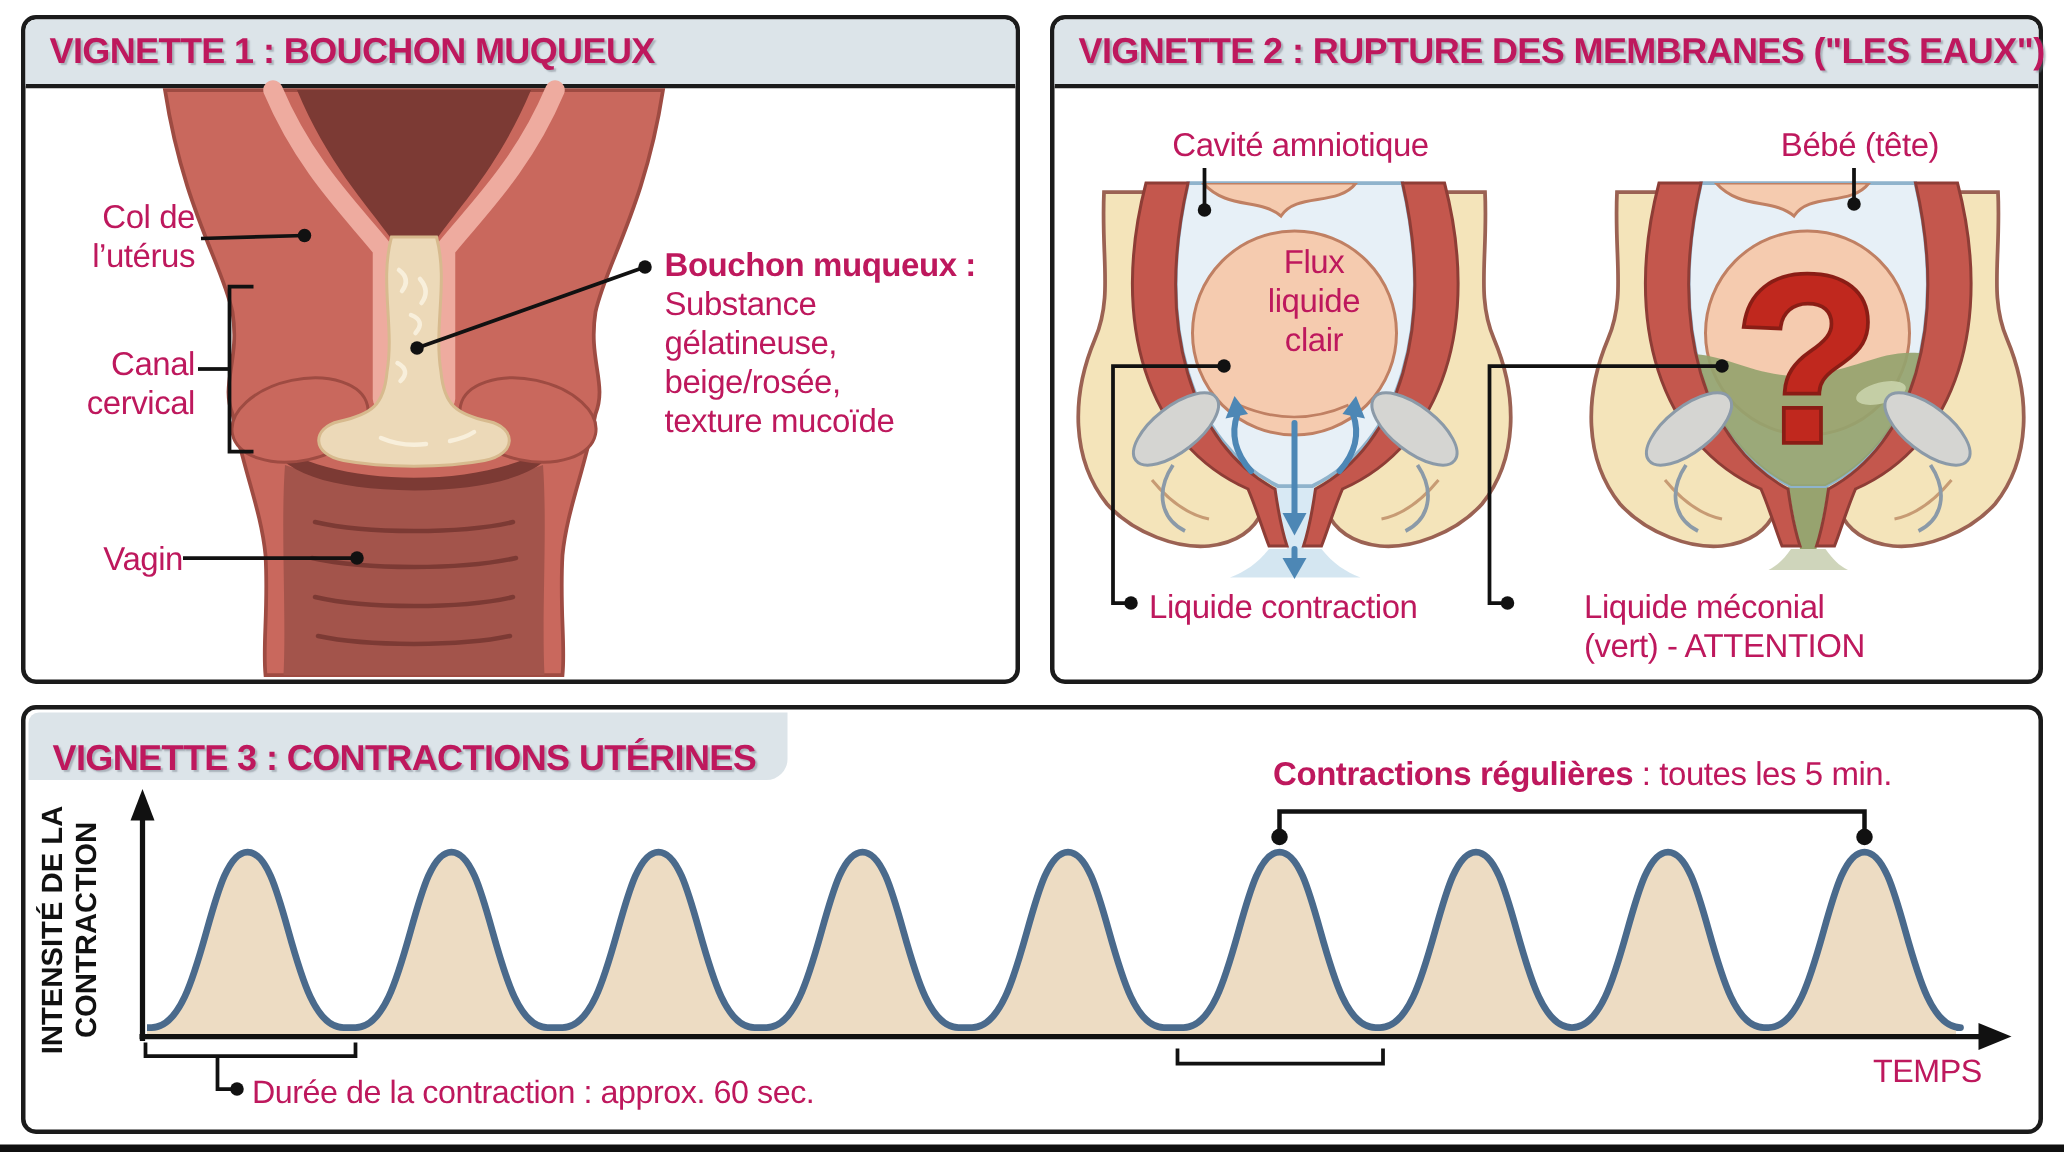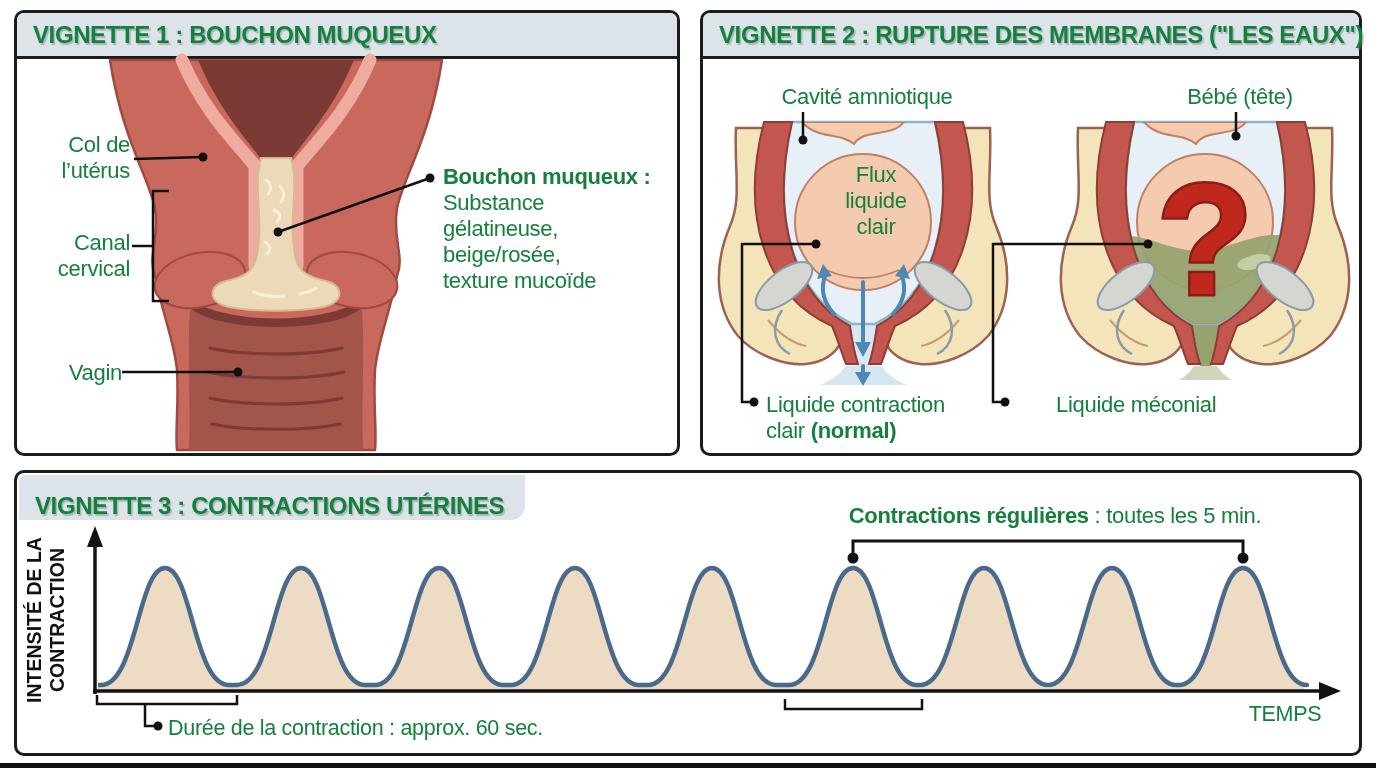--- a/index.html
+++ b/index.html
@@ -1,17 +1,17 @@
 <!DOCTYPE html>
 <html><head>
 <meta charset="utf-8">
 <style>
   html,body{margin:0;padding:0;background:#fff;}
   #stage{position:relative;width:1376px;height:768px;background:#ffffff;overflow:hidden;
-         font-family:"Liberation Sans",sans-serif;color:#15803d;}
+         font-family:"Liberation Sans",sans-serif;color:#be185d;}
   .panel{position:absolute;background:#fff;border:3px solid #1b1b1b;border-radius:10px;box-sizing:border-box;}
   .panel-header{height:46px;background:#dce4e9;border-bottom:3px solid #1b1b1b;
                 border-radius:7px 7px 0 0;display:flex;align-items:center;padding-left:16px;box-sizing:border-box;}
   .panel-title{font-weight:bold;font-size:24px;letter-spacing:-0.4px;
                text-shadow:1.5px 1.5px 1px rgba(110,120,130,.45);white-space:nowrap;}
   .chip-header{position:absolute;left:2px;top:2px;width:506px;height:45px;background:#dce4e9;
                border-radius:7px 0 14px 0;display:flex;align-items:flex-end;padding-left:16px;box-sizing:border-box;}
   .lbl{position:absolute;font-size:22px;line-height:26px;letter-spacing:-0.3px;}
   .lbl.r{text-align:right;} .lbl.c{text-align:center;}
   .b{font-weight:bold;}
@@ -184,24 +184,24 @@
 
   <div class="lbl c" style="left:757px;top:84px;width:220px;">Cavité amniotique</div>
   <div class="lbl c" style="left:1140px;top:84px;width:200px;">Bébé (tête)</div>
   <div class="lbl c" style="left:796px;top:162px;width:160px;">
     <div>Flux</div>
     <div>liquide</div>
     <div>clair</div>
   </div>
   <div class="lbl" style="left:766px;top:392px;width:230px;">
     <div>Liquide contraction</div>
-    <div><span>clair </span><span class="b">(normal)</span></div>
   </div>
   <div class="lbl" style="left:1056px;top:392px;width:250px;">
     <div>Liquide méconial</div>
+    <div>(vert) - ATTENTION</div>
   </div>
 
   <div class="panel" style="left:14px;top:470px;width:1348px;height:286px;">
     <div class="chip-header">
       <span class="panel-title">VIGNETTE 3 : CONTRACTIONS UTÉRINES</span>
     </div>
   </div>
 
   <svg width="1348" height="286" viewBox="0 0 1348 286" style="left:14px;top:470px;">
 

